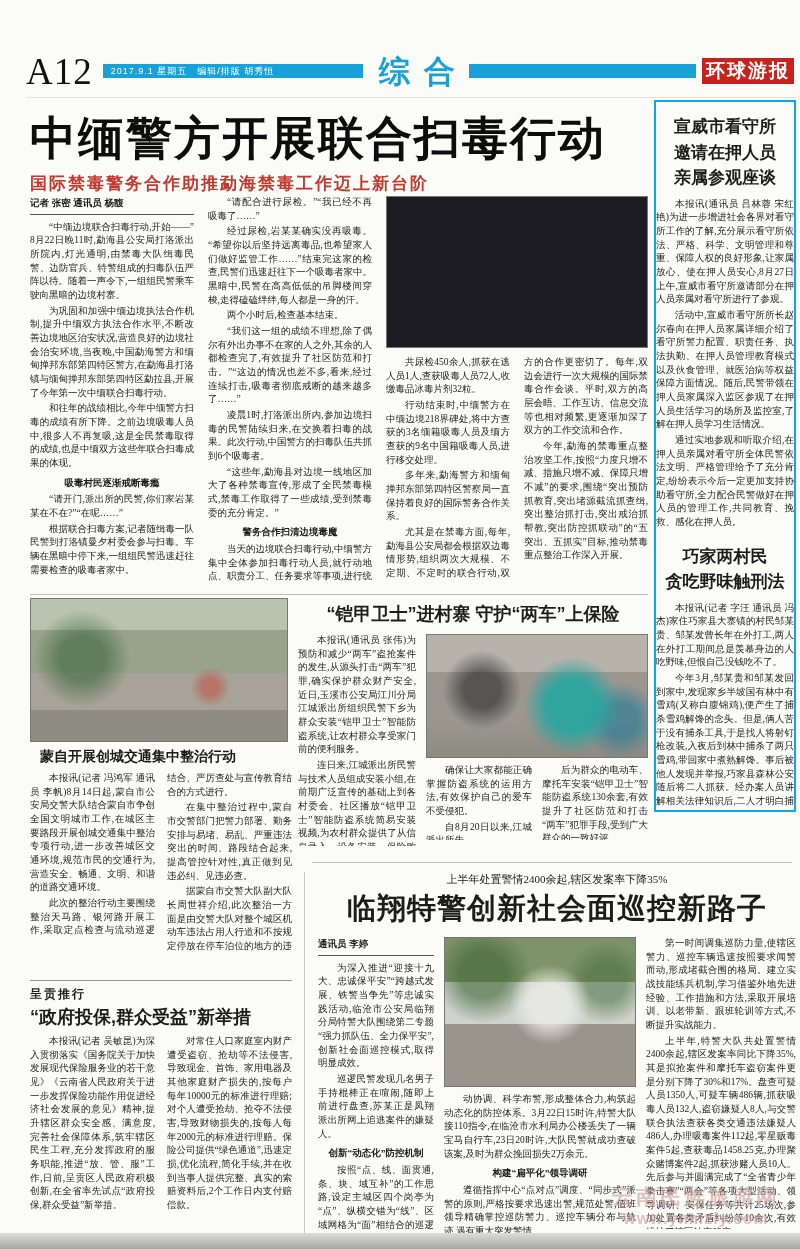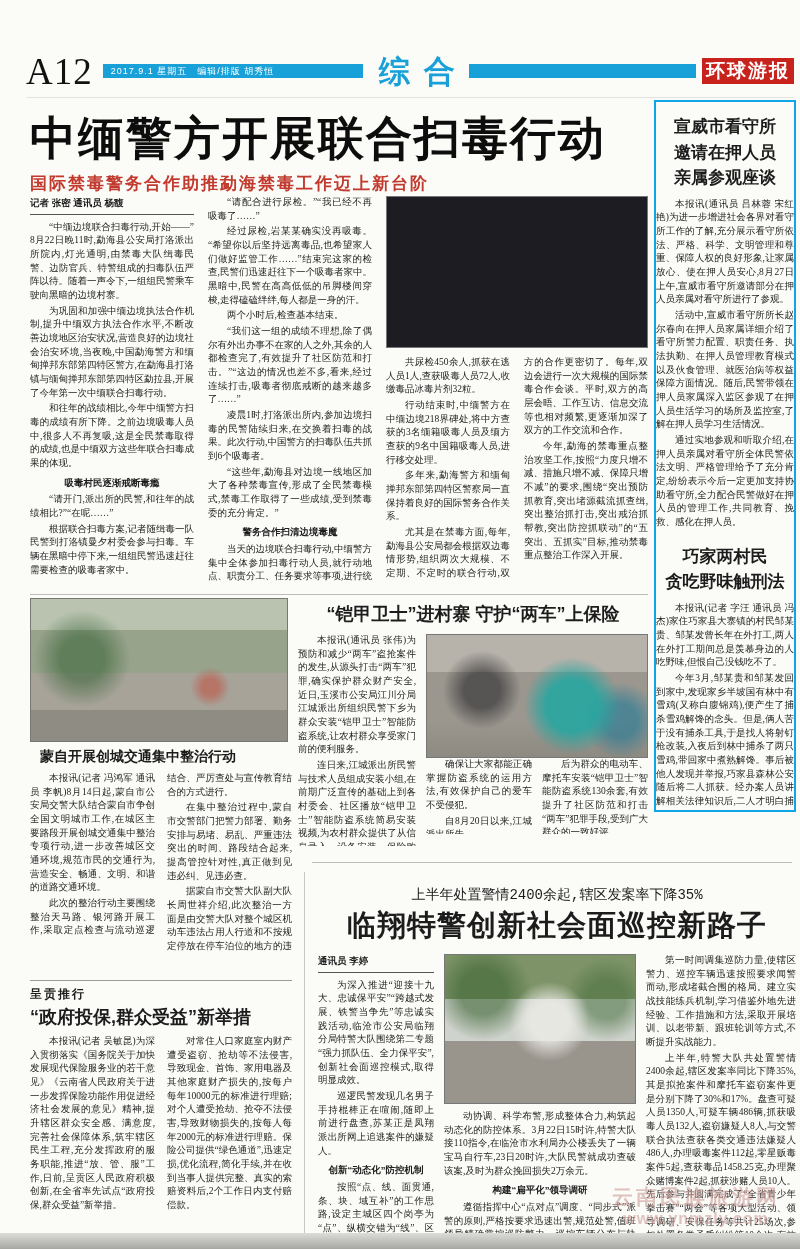--- a/index.html
+++ b/index.html
@@ -75,26 +75,26 @@
   .kaijia h2{margin:0 0 8px;text-align:center;font-family:"Liberation Sans",sans-serif;font-weight:bold;font-size:18px;}
   .kaijia-body{display:flex;gap:10px;}
   .kaijia-col1{width:118px;height:212px;overflow:hidden;}
   .kaijia-right{flex:1;display:flex;flex-direction:column;}
   .photo-trike{height:122px;
      background:
        radial-gradient(circle at 66% 58%,rgba(38,166,160,.9) 0 16%,rgba(38,166,160,0) 30%),
        radial-gradient(circle at 88% 70%,rgba(30,120,150,.6) 0 8%,rgba(30,120,150,0) 18%),
        radial-gradient(circle at 25% 45%,rgba(30,30,35,.55) 0 10%,rgba(30,30,35,0) 22%),
        linear-gradient(#b7b2aa 0 30%,#9b978f 30% 70%,#8d8a82 100%);}
-  .kaijia-below{display:flex;gap:10px;margin-top:0;}
+  .kaijia-below{display:flex;gap:10px;margin-top:6px;}
   .kaijia-below > div{flex:1;height:76px;overflow:hidden;}
 
   
   .linxiang{position:absolute;left:318px;top:870px;width:478px;}
-  .kicker-center{text-align:center;font-size:14px;font-family:Liberation Mono, monospace;margin:16px 0 0;}
+  .kicker-center{text-align:center;font-size:11px;font-family:Liberation Serif, serif;margin:2px 0 0;}
   .linxiang h2{margin:2px 0 8px;text-align:center;font-family:"Liberation Sans",sans-serif;font-weight:bold;font-size:29px;letter-spacing:1px;}
   .linxiang-body{display:flex;gap:10px;}
   .lx-col1{width:116px;height:292px;overflow:hidden;}
   .lx-mid{width:192px;display:flex;flex-direction:column;}
   .photo-smoke{height:148px;
      background:
        radial-gradient(circle at 55% 45%,rgba(235,235,230,.85) 0 14%,rgba(235,235,230,0) 30%),
        radial-gradient(circle at 20% 25%,rgba(60,100,50,.6) 0 12%,rgba(60,100,50,0) 26%),
        radial-gradient(circle at 85% 30%,rgba(70,110,60,.55) 0 10%,rgba(70,110,60,0) 22%),
        linear-gradient(#7e9468 0 30%,#cfd3cd 30% 58%,#99948c 58% 100%);}
@@ -128,21 +128,21 @@
     <h1>中缅警方开展联合扫毒行动</h1>
     <div class="main-sub">国际禁毒警务合作助推勐海禁毒工作迈上新台阶</div>
   </div>
   <div class="main-body bodytext">
     <div class="main-cols-left">
         <p class="para byline">记者 张密 通讯员 杨馥</p>
         <p class="para">“中缅边境联合扫毒行动,开始——”8月22日晚11时,勐海县公安局打洛派出所院内,灯光通明,由禁毒大队缉毒民警、边防官兵、特警组成的扫毒队伍严阵以待。随着一声令下,一组组民警乘车驶向黑暗的边境村寨。</p>
         <p class="para">为巩固和加强中缅边境执法合作机制,提升中缅双方执法合作水平,不断改善边境地区治安状况,营造良好的边境社会治安环境,当夜晚,中国勐海警方和缅甸掸邦东部第四特区警方,在勐海县打洛镇与缅甸掸邦东部第四特区勐拉县,开展了今年第一次中缅联合扫毒行动。</p>
         <p class="para">和往年的战绩相比,今年中缅警方扫毒的成绩有所下降。之前边境吸毒人员中,很多人不再复吸,这是全民禁毒取得的成绩,也是中缅双方这些年联合扫毒成果的体现。</p>
         <p class="para subhead">吸毒村民逐渐戒断毒瘾</p>
-        <p class="para">“请开门,派出所的民警,和往年的战绩相比?”“在呢……”</p>
+        <p class="para">“请开门,派出所的民警,你们家岩某某在不在?”“在呢……”</p>
         <p class="para">根据联合扫毒方案,记者随缉毒一队民警到打洛镇曼夕村委会参与扫毒。车辆在黑暗中停下来,一组组民警迅速赶往需要检查的吸毒者家中。</p>
         <p class="para">“请配合进行尿检。”“我已经不再吸毒了……”</p>
         <p class="para">经过尿检,岩某某确实没再吸毒。“希望你以后坚持远离毒品,也希望家人们做好监管工作……”结束完这家的检查,民警们迅速赶往下一个吸毒者家中。黑暗中,民警在高高低低的吊脚楼间穿梭,走得磕磕绊绊,每人都是一身的汗。</p>
         <p class="para">两个小时后,检查基本结束。</p>
         <p class="para">“我们这一组的成绩不理想,除了偶尔有外出办事不在家的人之外,其余的人都检查完了,有效提升了社区防范和打击。”“这边的情况也差不多,看来,经过连续打击,吸毒者彻底戒断的越来越多了……”</p>
         <p class="para">凌晨1时,打洛派出所内,参加边境扫毒的民警陆续归来,在交换着扫毒的战果。此次行动,中国警方的扫毒队伍共抓到6个吸毒者。</p>
         <p class="para">“这些年,勐海县对边境一线地区加大了各种禁毒宣传,形成了全民禁毒模式,禁毒工作取得了一些成绩,受到禁毒委的充分肯定。”</p>
         <p class="para subhead">警务合作扫清边境毒魔</p>
         <p class="para">当天的边境联合扫毒行动,中缅警方集中全体参加扫毒行动人员,就行动地点、职责分工、任务要求等事项,进行统一安排部署,并要求全体人员做到服从命令、听从指挥,严肃纪律、公正执法,确保行动取得实效。</p>
       </div>

